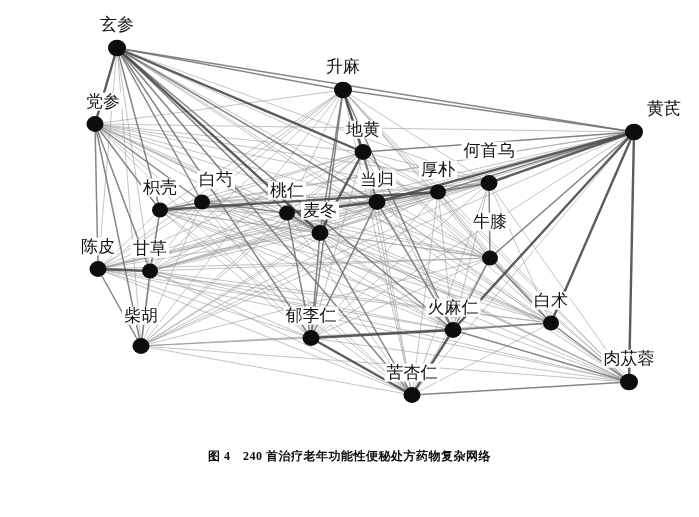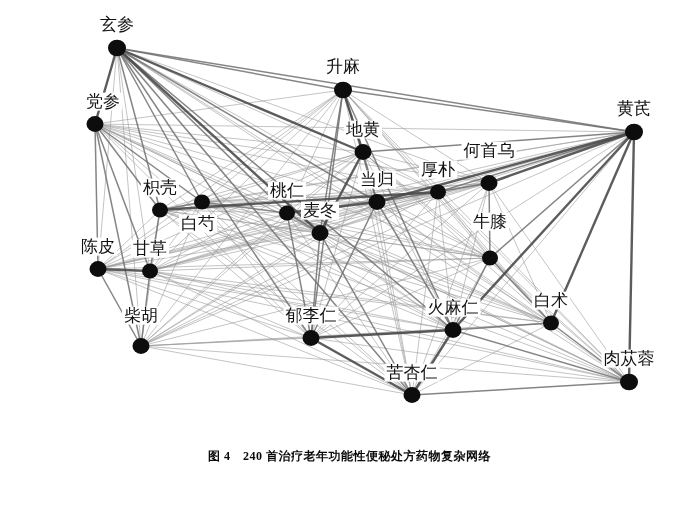--- a/index.html
+++ b/index.html
@@ -288,26 +288,26 @@
       <ellipse cx="453" cy="330" rx="8.5" ry="7.905" fill="#0d0d0d"></ellipse>
       <ellipse cx="311" cy="338" rx="8.5" ry="7.905" fill="#0d0d0d"></ellipse>
       <ellipse cx="141" cy="346" rx="8.5" ry="7.905" fill="#0d0d0d"></ellipse>
       <ellipse cx="629" cy="382" rx="9" ry="8.370000000000001" fill="#0d0d0d"></ellipse>
       <ellipse cx="412" cy="395" rx="8.5" ry="7.905" fill="#0d0d0d"></ellipse>
     </svg>
   <div class="label-layer" id="label-layer">
       <div class="node-label" style="left: 117px; top: 34px;">玄参</div>
       <div class="node-label" style="left: 343px; top: 76px;">升麻</div>
       <div class="node-label" style="left: 95px; top: 110.5px; margin-left: 8px;">党参</div>
-      <div class="node-label" style="left: 634px; top: 118px;">黄芪</div>
+      <div class="node-label" style="left: 664px; top: 118px;">黄芪</div>
       <div class="node-label" style="left: 363px; top: 138.5px;">地黄</div>
       <div class="node-label" style="left: 489px; top: 160px;">何首乌</div>
       <div class="node-label" style="left: 438px; top: 179px;">厚朴</div>
       <div class="node-label" style="left: 377px; top: 188.5px;">当归</div>
-      <div class="node-label" style="left: 198px; top: 189px; margin-top: 44px;">白芍</div>
+      <div class="node-label" style="left: 216px; top: 189px;">白芍</div>
       <div class="node-label" style="left: 160px; top: 197px;">枳壳</div>
       <div class="node-label" style="left: 287px; top: 200px;">桃仁</div>
       <div class="node-label" style="left: 320px; top: 219.5px;">麦冬</div>
       <div class="node-label" style="left: 490px; top: 231px;">牛膝</div>
       <div class="node-label" style="left: 98px; top: 255.5px;">陈皮</div>
       <div class="node-label" style="left: 150px; top: 258px;">甘草</div>
       <div class="node-label" style="left: 551px; top: 310px;">白术</div>
       <div class="node-label" style="left: 453px; top: 316.5px;">火麻仁</div>
       <div class="node-label" style="left: 311px; top: 324.5px;">郁李仁</div>
       <div class="node-label" style="left: 141px; top: 325px; font-family: Liberation Serif, serif;">柴胡</div>

